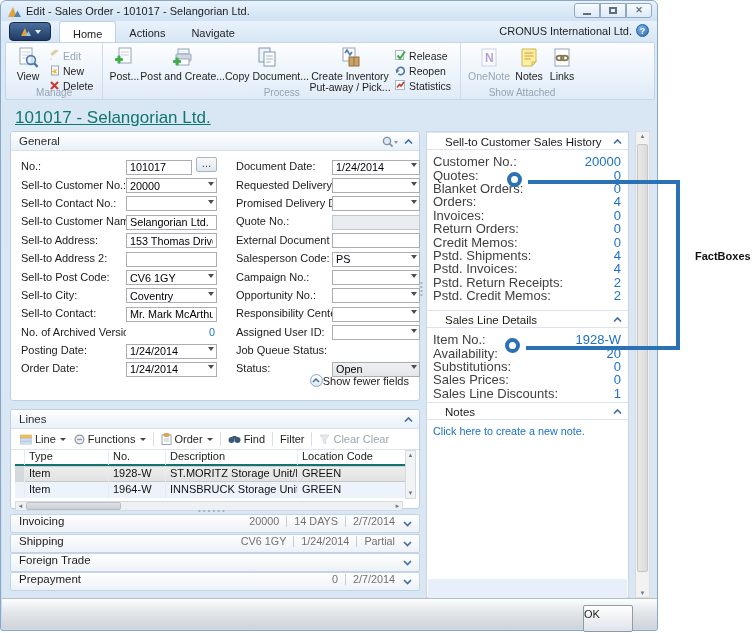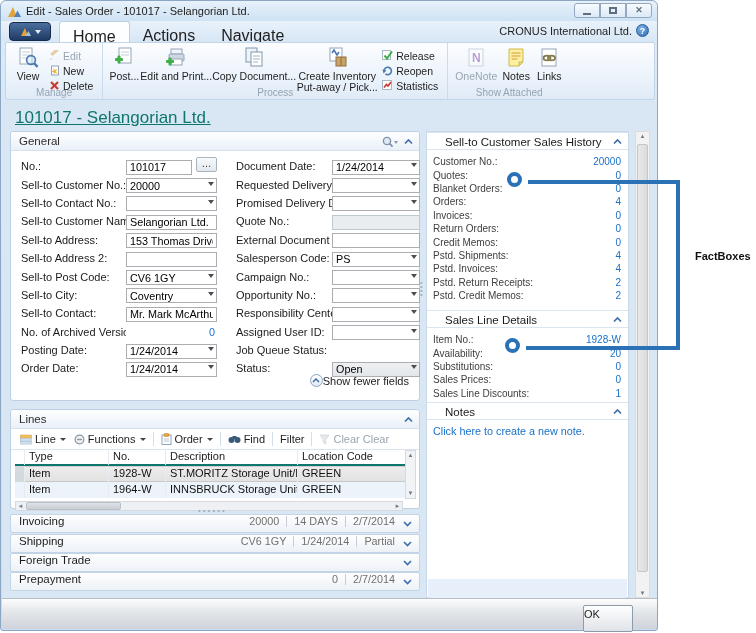--- a/index.html
+++ b/index.html
@@ -24,21 +24,21 @@
   .glyph-close { font-size:9px; color:#5d6e80; font-weight:bold; line-height:1; }
 
   
   .tabrow { position:absolute; left:0; top:20px; right:0; height:21px;
     background:linear-gradient(#e9f2fb,#d7e6f5); }
   .appbtn { position:absolute; left:8px; top:1px; width:42px; height:19px;
     background:linear-gradient(#4a6f9e,#1f3a63); border:1px solid #16294a; border-radius:4px;
     display:flex; align-items:center; justify-content:center; gap:3px; }
   .appbtn .caret { width:0; height:0; border-left:3px solid transparent; border-right:3px solid transparent; border-top:4px solid #e8eef5; }
   .tabs { position:absolute; left:58px; top:0; height:21px; display:flex; }
-  .tab { padding:6px 13px 0; font-size:16px; color:#1e1e1e; height:21px; }
+  .tab { padding:6px 13px 0; font-size:11px; color:#1e1e1e; height:21px; }
   .tab.active { background:#fdfeff; border:1px solid #bcd0e4; border-bottom:none;
     border-radius:3px 3px 0 0; }
   .company { position:absolute; right:8px; top:3px; display:flex; align-items:center; gap:4px;
     font-size:11px; color:#1e1e1e; }
   .helpicon { width:13px; height:13px; border-radius:50%; background:radial-gradient(circle at 35% 30%,#7db3e8,#2f6cb3);
     color:#fff; font-size:9px; font-weight:bold; display:flex; align-items:center; justify-content:center; border:1px solid #275b97;}
 
   .ribbon-body { position:absolute; left:4px; top:41px; width:650px; height:58px;
     background:linear-gradient(#fcfdff,#edf4fb 55%,#e0ebf7); border:1px solid #c3d6e9; border-radius:2px;
     display:flex; }
@@ -125,21 +125,21 @@
   .vsep { width:1px; height:11px; background:#c6cdd6; }
   .ft-chev { position:absolute; right:7px; top:6px; }
 
   
   .factbox { position:absolute; left:424px; top:30px; width:203px; height:467px;
     background:#fff; border:1px solid #c9d8e8; }
   .fbhead { position:absolute; left:0; right:0; height:18px; line-height:18px; padding:0 18px;
     font-size:11.5px; color:#1b1b1b; background:#fff; border-top:1px solid #dce5ef; border-bottom:1px solid #dce5ef; }
   .fbhead .chev { position:absolute; right:6px; top:6px; }
   .fbrows { position:absolute; left:6px; right:7px; }
-  .fbrow { height:13.4px; display:flex; align-items:center; font-size:10px; }
+  .fbrow { height:13.4px; display:flex; align-items:center; font-size:13px; }
   .fbl { color:#404040; }
   .fbv { margin-left:auto; color:#1a70c8; }
   .note-link { position:absolute; left:6px; font-size:10.8px; color:#1a70c8; }
   .fbstrip { position:absolute; left:1px; right:1px; top:447px; height:19px; background:#e7f0fa; }
 
   .fbscroll { position:absolute; left:633px; top:30px; width:15px; height:467px;
     background:#f2f2f2; border:1px solid #dcdcdc; }
   .fbscroll .up { position:absolute; top:1px; left:0; right:0; text-align:center; font-size:6px; color:#6f7b88; }
   .fbscroll .down { position:absolute; bottom:1px; left:0; right:0; text-align:center; font-size:6px; color:#6f7b88; }
   .fbthumb { position:absolute; left:1px; right:1px; top:12px; height:428px;
@@ -253,21 +253,21 @@
         <span>Post...</span>
       </div>
       <div class="rlg" style="min-width:44px">
         <svg width="22" height="22">
           <rect x="6" y="2" width="11" height="5" fill="#f2f5f8" stroke="#94a6ba"></rect>
           <rect x="4" y="7" width="15" height="7" rx="1" fill="#cfd8e2" stroke="#94a6ba"></rect>
           <rect x="6" y="12" width="11" height="6" fill="#fff" stroke="#94a6ba"></rect>
           <rect x="1" y="13" width="8" height="3" rx="1" fill="#3fae49"></rect>
           <rect x="3.5" y="10.5" width="3" height="8" rx="1" fill="#3fae49"></rect>
         </svg>
-        <span>Edit and Print...</span>
+        <span>Post and Create...</span>
       </div>
       <div class="rlg" style="min-width:52px">
         <svg width="22" height="22">
           <rect x="3" y="1" width="11" height="14" fill="#eef4fa" stroke="#7f96ae"></rect>
           <rect x="8" y="5" width="11" height="14" fill="#fff" stroke="#7f96ae"></rect>
           <line x1="10" y1="9" x2="17" y2="9" stroke="#9fb4c9"></line>
             <line x1="10" y1="12" x2="17" y2="12" stroke="#9fb4c9"></line>
             <line x1="10" y1="15" x2="15" y2="15" stroke="#9fb4c9"></line>
         </svg>
         <span>Copy Document...</span>

